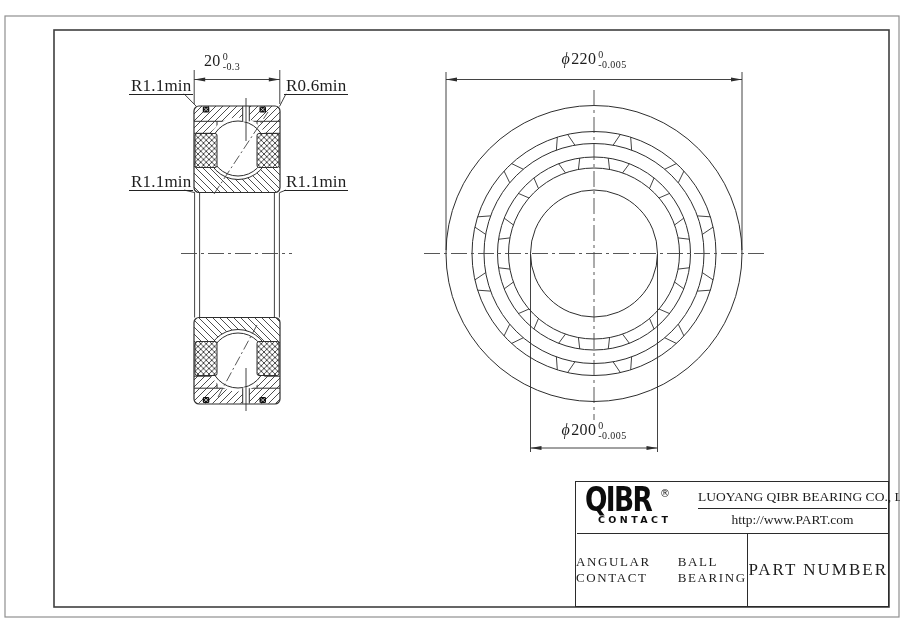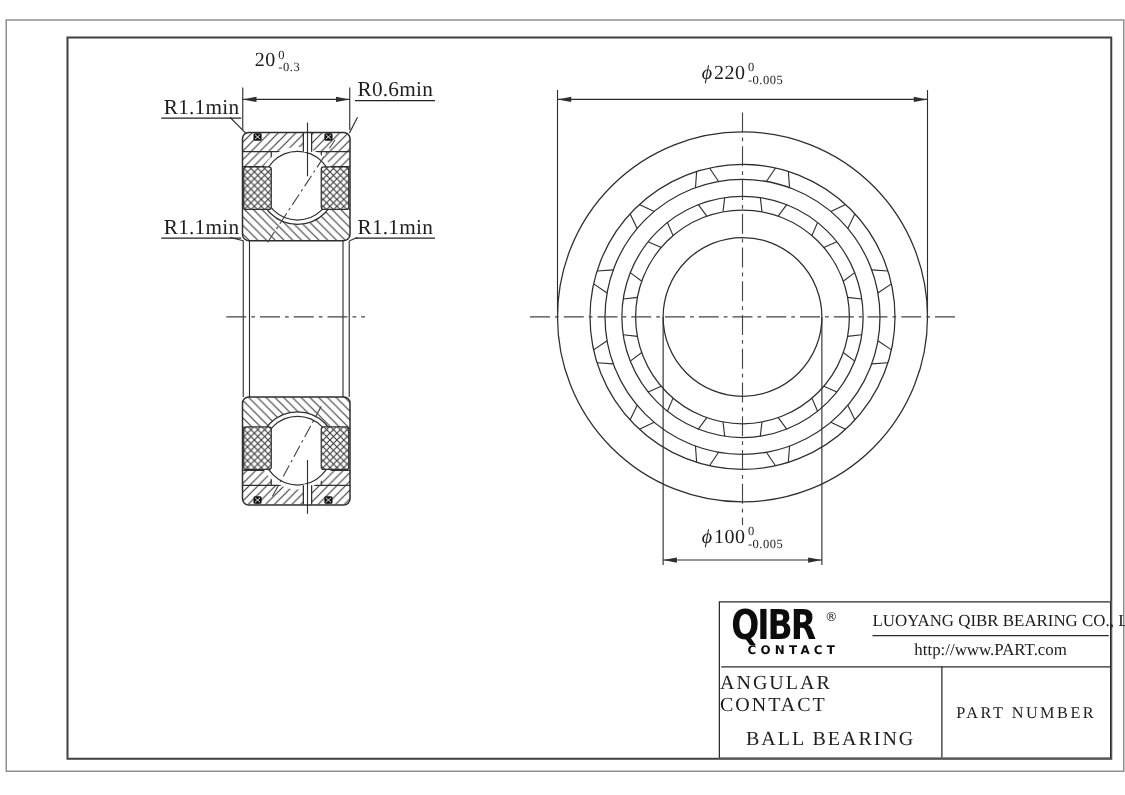--- a/index.html
+++ b/index.html
@@ -23,24 +23,24 @@
   .brand-line{white-space:nowrap;}
   .brand{display:inline-block;font-family:"DejaVu Sans",sans-serif;font-weight:800;font-size:33px;
          line-height:31px;letter-spacing:-2px;transform:scaleX(.8);transform-origin:left center;color:#0c0c0c;}
   .reg{display:inline-block;font-family:"DejaVu Sans",sans-serif;font-size:10px;vertical-align:14px;margin-left:-8px;}
   .brand-sub{font-family:"DejaVu Sans",sans-serif;font-size:9.5px;font-weight:700;letter-spacing:3.4px;
              margin:-1px 0 0 13px;color:#0c0c0c;}
   .company-area{position:absolute;left:121px;right:1px;top:0;bottom:0;}
   .company{height:26px;line-height:29px;text-align:center;font-size:13.5px;border-bottom:1.2px solid #2b2b2b;white-space:nowrap;}
   .url{text-align:center;font-size:13.5px;line-height:21px;white-space:nowrap;}
   .tb-bottomrow{position:absolute;left:0;right:0;top:51px;bottom:0;display:flex;}
-  .cell-product{width:177px;border-right:1.4px solid #2b2b2b;display:flex;flex-direction:column;
-                align-items:center;justify-content:center;gap:9px;font-size:16px;letter-spacing:1.6px;}
+  .cell-product{width:177px;border-right:1.4px solid #2b2b2b;display:flex;flex-direction:row;
+                align-items:center;justify-content:center;gap:9px;font-size:13px;letter-spacing:1.6px;}
   .cell-part{flex:1;display:flex;flex-direction:column;align-items:center;justify-content:center;gap:9px;}
-  .pn-label{font-size:13px;letter-spacing:2px;white-space:nowrap;}
+  .pn-label{font-size:17px;letter-spacing:2px;white-space:nowrap;}
   .pn-value{font-size:13.5px;letter-spacing:0;white-space:nowrap;}
 </style>
 </head>
 <body>
 
 <div class="sheet">
 
   <svg class="draw" width="900" height="636" viewBox="0 0 900 636">
       <defs>
         <pattern id="hatchA" width="7" height="7" patternUnits="userSpaceOnUse">
@@ -202,45 +202,45 @@
       <line x1="446" y1="79.5" x2="742" y2="79.5" stroke="#2e2e2e" stroke-width="0.9"></line>
       <polygon points="446,79.5 457,77.4 457,81.6" fill="#2e2e2e"></polygon>
       <polygon points="742,79.5 731,81.6 731,77.4" fill="#2e2e2e"></polygon>
       <line x1="530.5" y1="253.5" x2="530.5" y2="452" stroke="#2e2e2e" stroke-width="0.9"></line>
       <line x1="657.5" y1="253.5" x2="657.5" y2="452" stroke="#2e2e2e" stroke-width="0.9"></line>
       <line x1="530.5" y1="448" x2="657.5" y2="448" stroke="#2e2e2e" stroke-width="0.9"></line>
       <polygon points="530.5,448 541.5,445.9 541.5,450.1" fill="#2e2e2e"></polygon>
       <polygon points="657.5,448 646.5,450.1 646.5,445.9" fill="#2e2e2e"></polygon>
     </svg>
 
-  <div class="dim" style="left:178px;top:40px;width:88px;">
+  <div class="dim" style="left:178px;top:52px;width:88px;">
     <span class="val">20</span>
     <span class="tol">
       <span>0</span>
       <span>-0.3</span>
     </span>
   </div>
 
   <div class="rlabel" style="left:129px;top:78px;">R1.1min</div>
-  <div class="rlabel" style="left:284px;top:64px;">R0.6min</div>
+  <div class="rlabel" style="left:284px;top:78px;">R0.6min</div>
   <div class="rlabel" style="left:129px;top:174px;">R1.1min</div>
   <div class="rlabel" style="left:284px;top:174px;">R1.1min</div>
 
   <div class="dim" style="left:534px;top:50px;width:120px;">
     <span class="val phi">ϕ</span>
     <span class="val">220</span>
     <span class="tol">
       <span>0</span>
       <span>-0.005</span>
     </span>
   </div>
 
   <div class="dim" style="left:534px;top:421px;width:120px;">
     <span class="val phi">ϕ</span>
-    <span class="val">100</span>
+    <span class="val">200</span>
     <span class="tol">
       <span>0</span>
       <span>-0.005</span>
     </span>
   </div>
 
   <div class="tb">
     <div class="tb-toprow">
       <div class="logo">
         <div class="brand-line"><span class="brand">QIBR</span><span class="reg">®</span></div>

